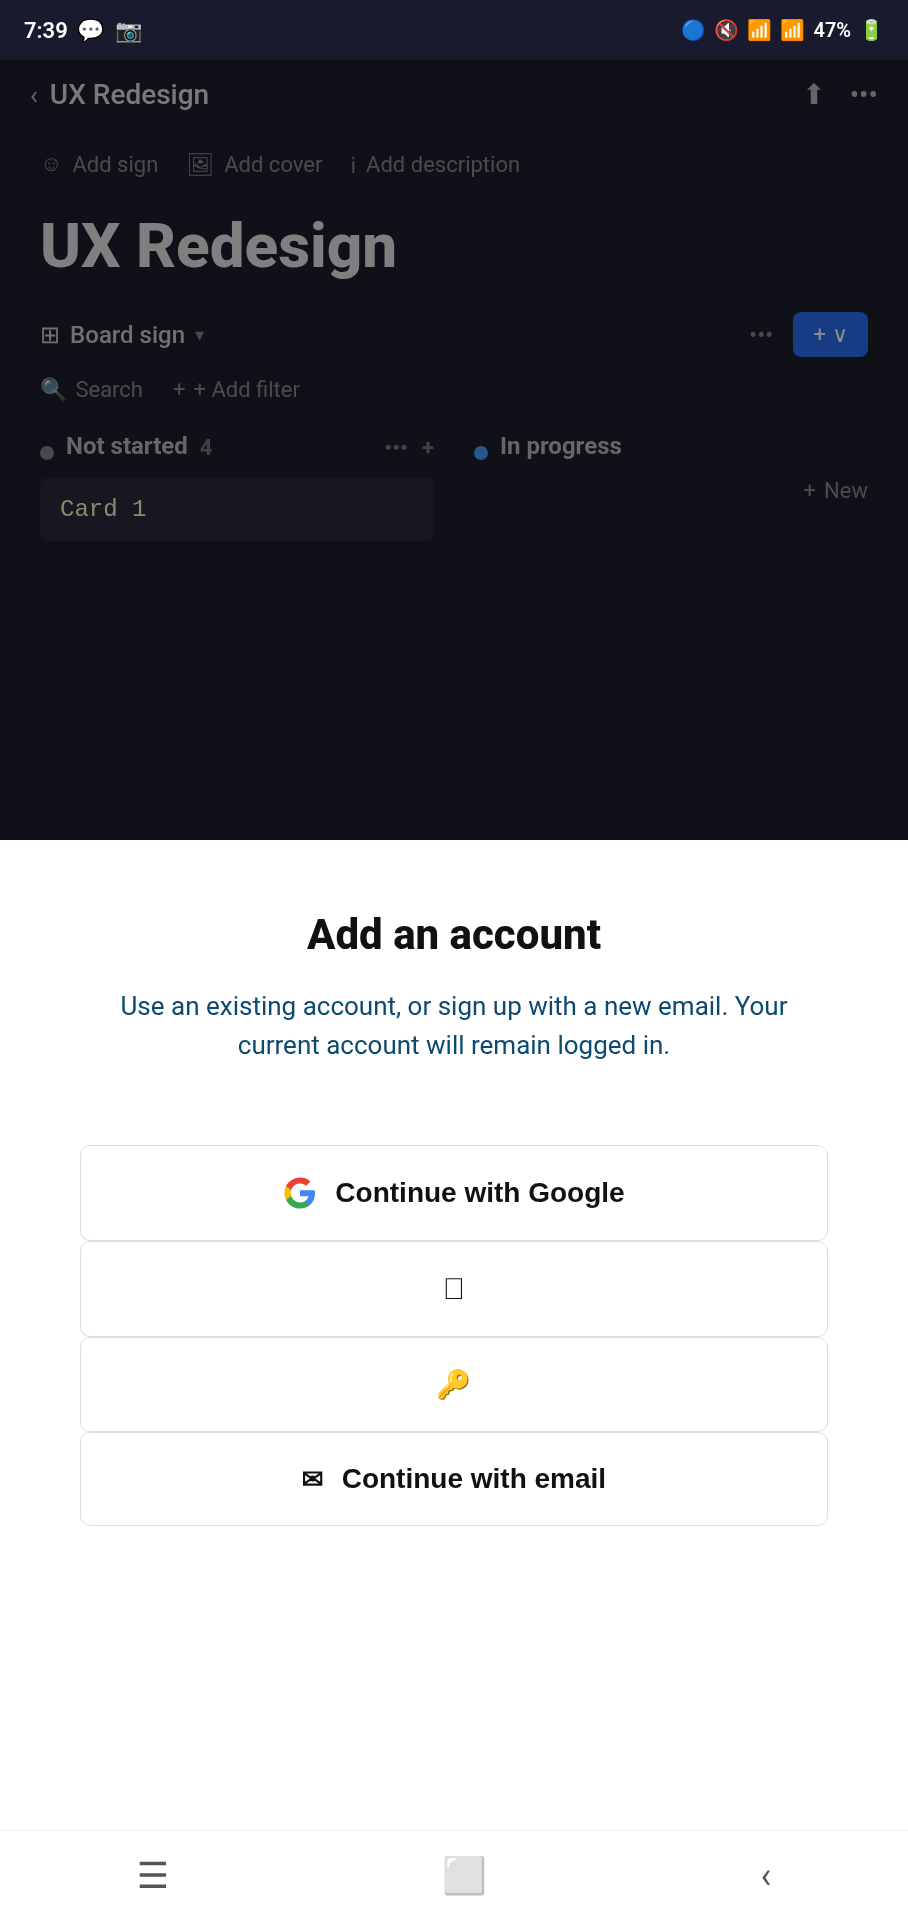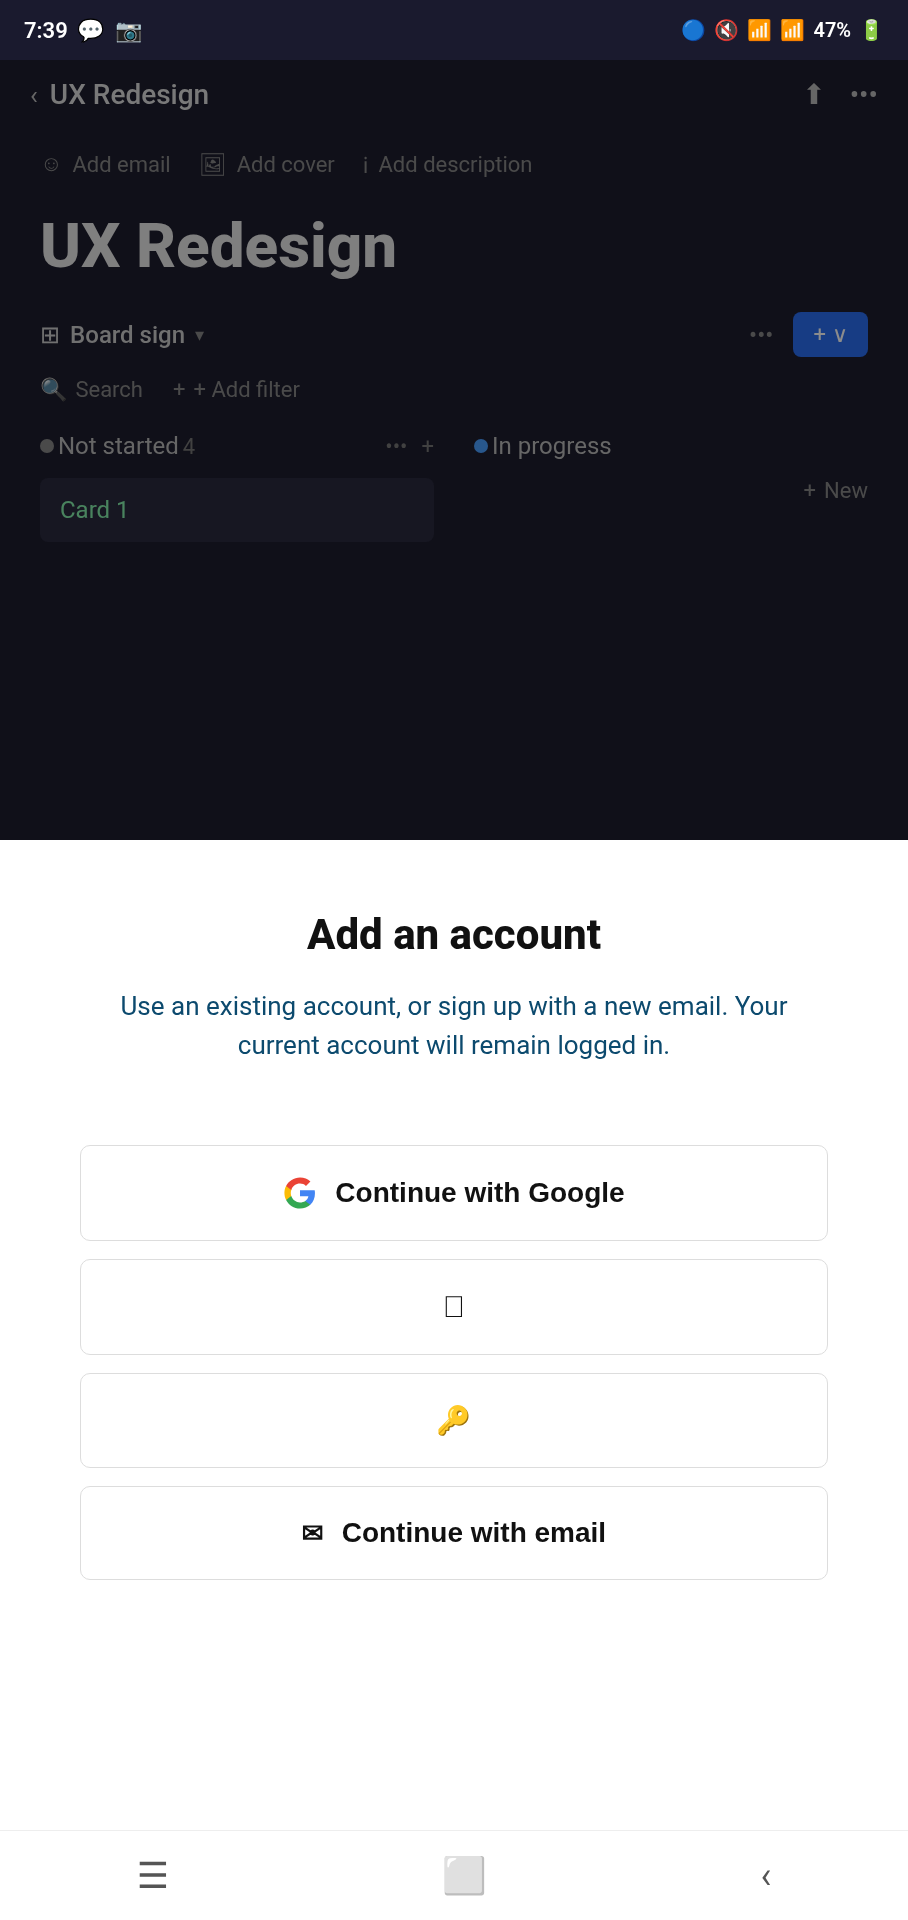--- a/index.html
+++ b/index.html
@@ -114,38 +114,40 @@
     .filter-item { display: flex; align-items: center; gap: 8px; }
 
     
     .board-row {
       display: flex;
       gap: 40px;
     }
     .board-column { flex: 1; }
     .column-header {
       display: flex;
-      align-items: center;
-      gap: 4px;
+      align-items: flex-end;
+      gap: 12px;
       margin-bottom: 18px;
       color: #bbb;
       font-size: 24px;
+      font-weight: bold;
     }
     .column-dot { width: 14px; height: 14px; border-radius: 50%; background: #888; display: inline-block; }
     .column-dot.blue { background: #4a9eff; }
     .column-count { color: #777; font-size: 22px; }
     .column-actions { display: flex; gap: 14px; color: #777; font-size: 22px; margin-left: auto; }
 
     .board-card {
       background: #2a2a3e;
       border-radius: 8px;
       padding: 18px 20px;
-      color: #86efac;
+      color: #fef9c3;
       font-size: 24px;
       margin-bottom: 12px;
+      font-family: Liberation Mono, monospace;
     }
     .new-card-btn {
       color: #888;
       font-size: 22px;
       display: flex;
       align-items: center;
       gap: 8px;
       margin-left: auto;
       justify-content: flex-end;
     }
@@ -184,21 +186,20 @@
       line-height: 1.5;
       max-width: 680px;
       margin-bottom: 80px;
     }
 
     .auth-buttons {
       width: 100%;
       max-width: 750px;
       display: flex;
       flex-direction: column;
-      gap: 18px;
     }
 
     .auth-btn {
       width: 100%;
       border: 1.5px solid #ddd;
       border-radius: 10px;
       background: #fff;
       padding: 30px 40px;
       font-size: 28px;
       font-weight: 600;
@@ -270,21 +271,21 @@
       <span class="nav-icon">⬆</span>
       <span class="nav-icon">•••</span>
     </div>
   </div>
 
   <div class="page-content">
 
     <div class="action-bar">
       <div class="action-item">
         <span>☺</span>
-        <span>Add email</span>
+        <span>Add sign</span>
       </div>
       <div class="action-item">
         <span>🖼</span>
         <span>Add cover</span>
       </div>
       <div class="action-item">
         <span>ℹ</span>
         <span>Add description</span>
       </div>
     </div>

